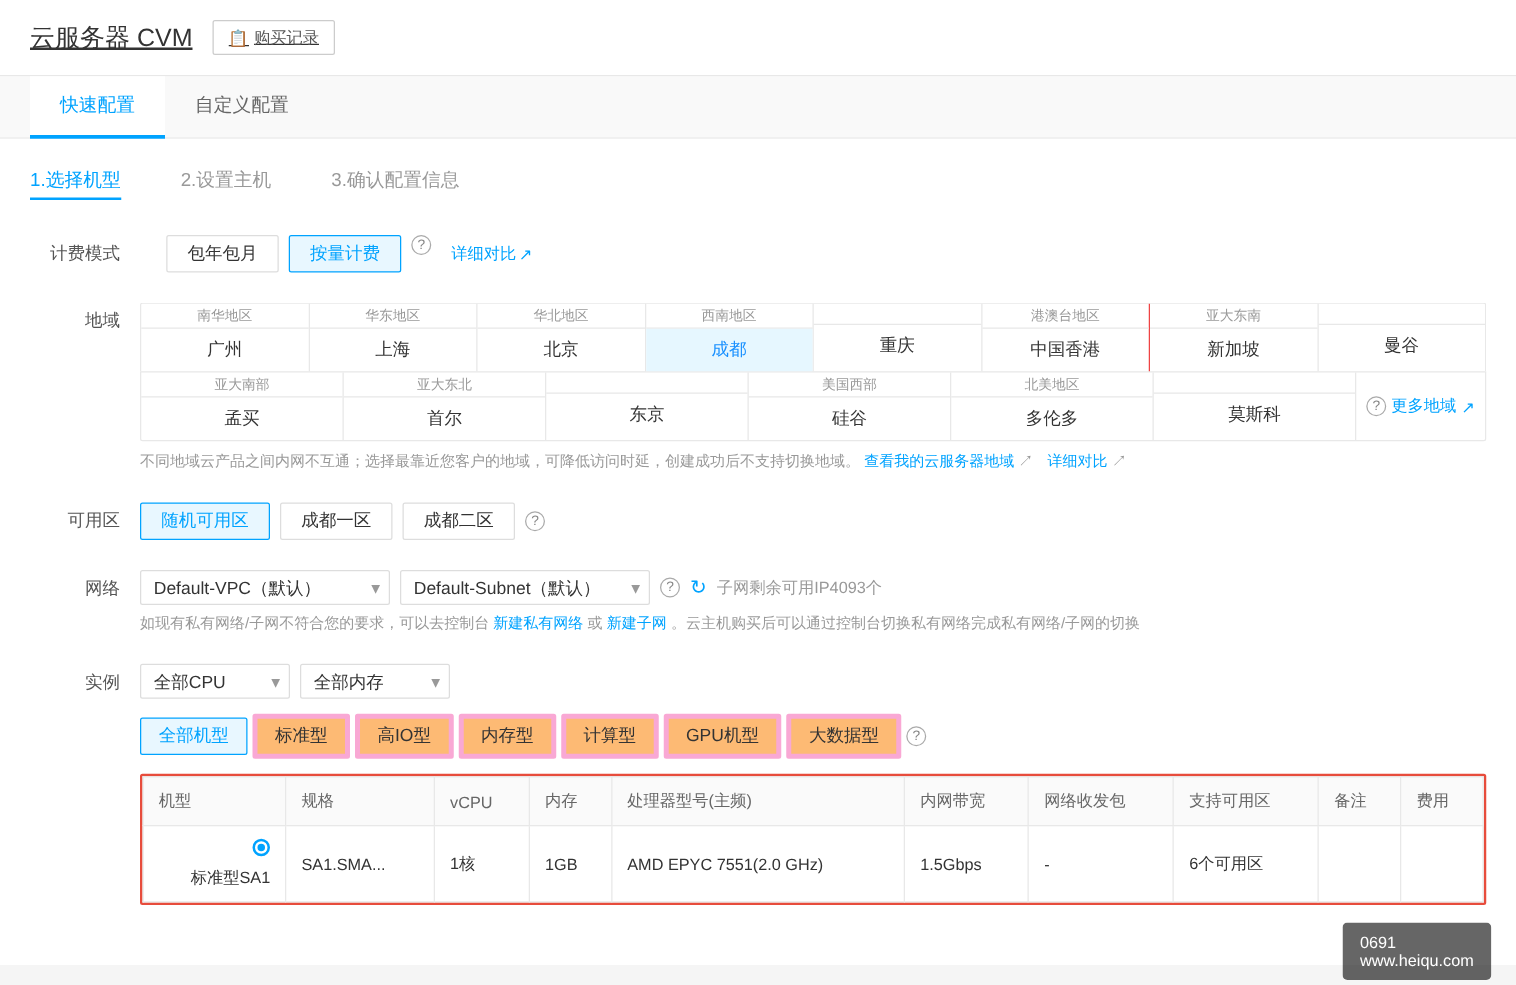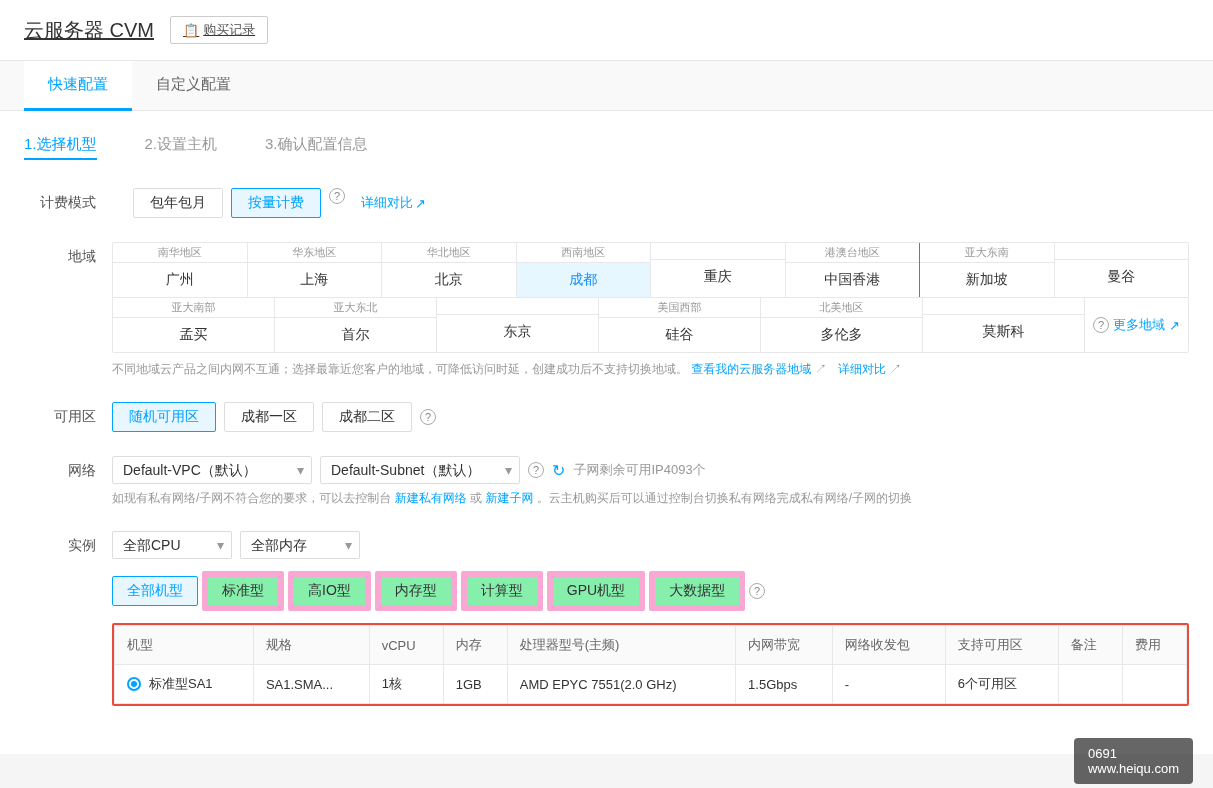--- a/index.html
+++ b/index.html
@@ -201,22 +201,22 @@
       margin-bottom: 12px;
     }
 
     .instance-type-tabs {
       display: flex;
       gap: 4px;
       margin-bottom: 12px;
       align-items: center;
     }
     .itype-btn {
-      border: 6px solid #f9a8d4;
-      background: #86efac;
+      border: 4px solid #f9a8d4;
+      background: #fdba74;
       padding: 5px 14px;
       border-radius: 2px;
       cursor: pointer;
       font-size: 14px;
       color: #333;
     }
     .itype-btn.active {
       border: 1px solid #00a3ff;
       background: #e8f7ff;
       color: #00a3ff;
@@ -499,21 +499,21 @@
                 <th>内网带宽</th>
                 <th>网络收发包</th>
                 <th>支持可用区</th>
                 <th>备注</th>
                 <th>费用</th>
               </tr>
             </thead>
             <tbody>
               <tr style="cursor:pointer;">
                 <td>
-                  <div style="display:flex;align-items:center;gap:8px;">
+                  <div style="display:flex;align-items:flex-end;gap:8px;flex-direction:column;">
                     <div class="radio-dot"></div>
                     <span>标准型SA1</span>
                   </div>
                 </td>
                 <td>SA1.SMA...</td>
                 <td>1核</td>
                 <td>1GB</td>
                 <td>AMD EPYC 7551(2.0 GHz)</td>
                 <td>1.5Gbps</td>
                 <td>-</td>

